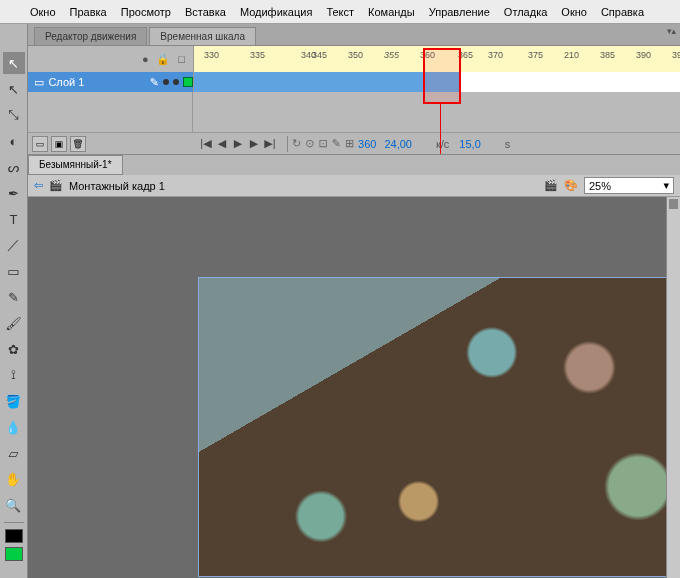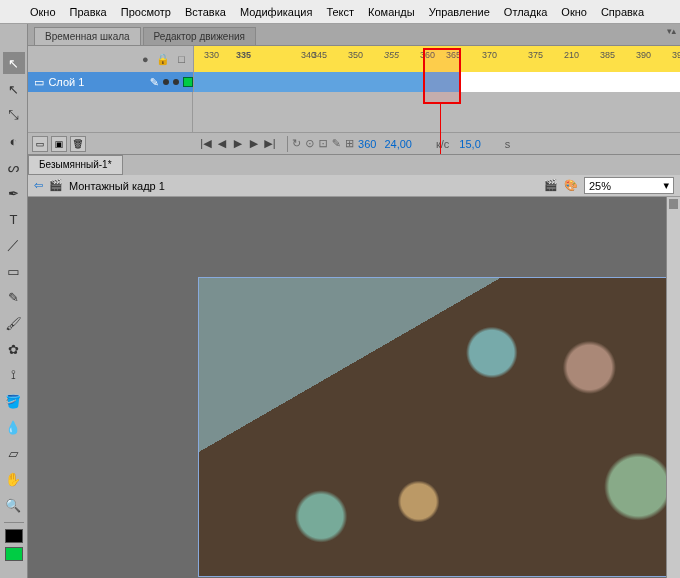--- a/index.html
+++ b/index.html
@@ -7,21 +7,21 @@
 .app-icon { position: absolute; top: 3px; left: 3px; width: 20px; height: 18px; background: #d84444; color: #fff; display: flex; align-items: center; justify-content: center; font-weight: bold; font-size: 10px; border-radius: 2px; }
 .menubar { position: absolute; top: 0; left: 0; right: 0; height: 24px; background: #ececec; display: flex; align-items: center; padding-left: 30px; gap: 14px; border-bottom: 1px solid #a0a0a0; }
 .menubar span { cursor: default; }
 .panel-tabs { position: absolute; top: 24px; left: 28px; right: 0; height: 22px; background: #a7a7a7; display: flex; align-items: flex-end; padding-left: 6px; border-bottom: 1px solid #888; }
 .panel-tab { padding: 3px 10px; background: #9c9c9c; color: #333; border: 1px solid #888; border-bottom: none; margin-right: 2px; font-size: 10px; }
 .panel-tab.active { background: #bababa; }
 .panel-collapse { position: absolute; top: 26px; right: 4px; color: #555; font-size: 9px; }
 .timeline-area { position: absolute; top: 46px; left: 28px; right: 0; background: #bababa; border-bottom: 1px solid #888; }
 .timeline-header { height: 26px; display: flex; align-items: center; }
 .layer-controls { width: 165px; display: flex; justify-content: flex-end; gap: 8px; padding-right: 8px; color: #555; }
-.ruler { flex: 1; position: relative; height: 26px; background: #fde047; border-left: 1px solid #999; overflow: hidden; }
+.ruler { flex: 1; position: relative; height: 26px; background: #fef9c3; border-left: 1px solid #999; overflow: hidden; }
 .ruler-ticks { position: absolute; top: 0; left: 0; right: 0; height: 26px; display: flex; }
 .ruler-tick { position: absolute; top: 4px; font-size: 9px; color: #555; }
 .layer-row { height: 20px; display: flex; align-items: center; background: #b0c8e8; }
 .layer-name-area { width: 165px; display: flex; align-items: center; gap: 4px; padding-left: 6px; background: #4a90d9; color: #fff; height: 100%; }
 .layer-name-area .dot { width: 6px; height: 6px; border-radius: 50%; background: #333; }
 .layer-frames { flex: 1; height: 100%; position: relative; background: #dcdcdc; border-left: 1px solid #999; }
 .frames-filled { position: absolute; top: 0; left: 0; height: 100%; background: #5fa3e0; }
 .frames-empty { position: absolute; top: 0; height: 100%; background: #fff; border-left: 1px solid #888; }
 .layer-spacer { height: 40px; background: #bababa; display: flex; }
 .layer-spacer-left { width: 165px; border-right: 1px solid #999; }
@@ -73,43 +73,43 @@
   <span>Модификация</span>
   <span>Текст</span>
   <span>Команды</span>
   <span>Управление</span>
   <span>Отладка</span>
   <span>Окно</span>
   <span>Справка</span>
 </div>
 
 <div class="panel-tabs">
+  <div class="panel-tab">Редактор движения</div>
   <div class="panel-tab active">Временная шкала</div>
-  <div class="panel-tab">Редактор движения</div>
 </div>
 <div class="panel-collapse">▾▴</div>
 
 <div class="timeline-area">
   <div class="timeline-header">
     <div class="layer-controls">
       <span>●</span>
       <span>🔒</span>
       <span>□</span>
     </div>
     <div class="ruler">
       <div class="ruler-ticks" id="ruler-ticks">
           <span class="ruler-tick" style="left: 10px;">330</span>
-          <span class="ruler-tick" style="left: 42px; font-weight: bold;">335</span>
+          <span class="ruler-tick" style="left: 56px;">335</span>
           <span class="ruler-tick" style="left: 82px; margin-left: 25px;">340</span>
           <span class="ruler-tick" style="left: 118px;">345</span>
           <span class="ruler-tick" style="left: 154px;">350</span>
           <span class="ruler-tick" style="left: 190px; font-style: italic;">355</span>
           <span class="ruler-tick" style="left: 226px;">360</span>
-          <span class="ruler-tick" style="left: 252px;">365</span>
-          <span class="ruler-tick" style="left: 288px;">370</span>
+          <span class="ruler-tick" style="left: 264px;">365</span>
+          <span class="ruler-tick" style="left: 294px;">370</span>
           <span class="ruler-tick" style="left: 334px;">375</span>
           <span class="ruler-tick" style="left: 370px;">210</span>
           <span class="ruler-tick" style="left: 406px;">385</span>
           <span class="ruler-tick" style="left: 442px;">390</span>
           <span class="ruler-tick" style="left: 478px;">395</span>
         </div>
     </div>
   </div>
   <div class="layer-row">
     <div class="layer-name-area">

